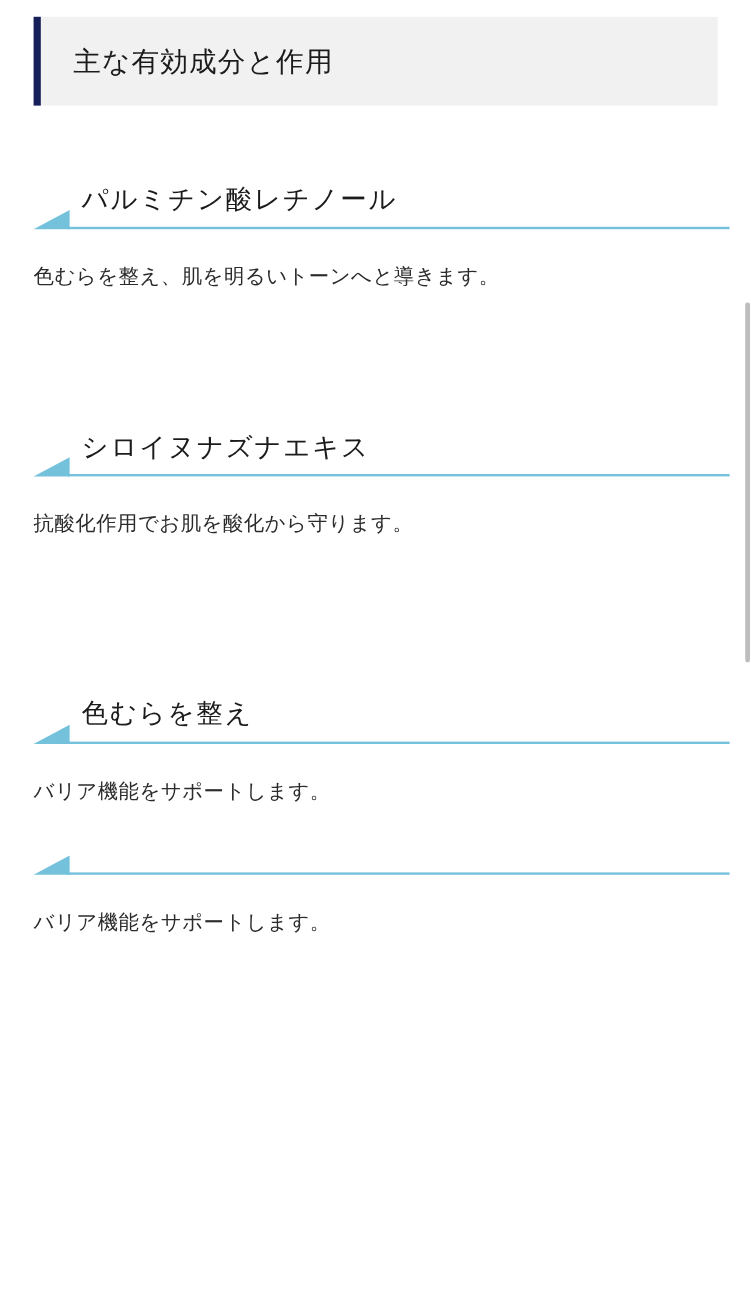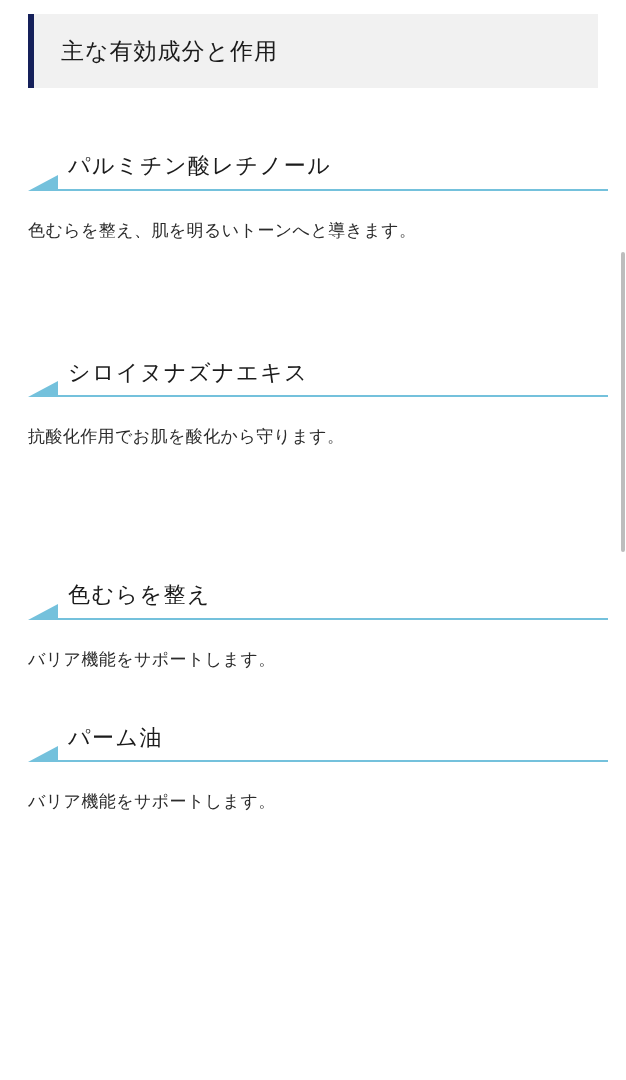--- a/index.html
+++ b/index.html
@@ -171,23 +171,20 @@
     <div class="entry-rule">
       <div class="tri"></div>
       <div class="line"></div>
     </div>
     <div class="entry-desc">バリア機能をサポートします。</div>
   </div>
 
   <div class="spacer-md"></div>
 
   <div class="entry">
-    <div class="entry-head">
-      <div class="entry-name">パーム油</div>
-    </div>
     <div class="entry-rule">
       <div class="tri"></div>
       <div class="line"></div>
     </div>
     <div class="entry-desc">バリア機能をサポートします。</div>
   </div>
 
   <div class="scrollbar-track">
     <div class="scrollbar-thumb"></div>
   </div>

